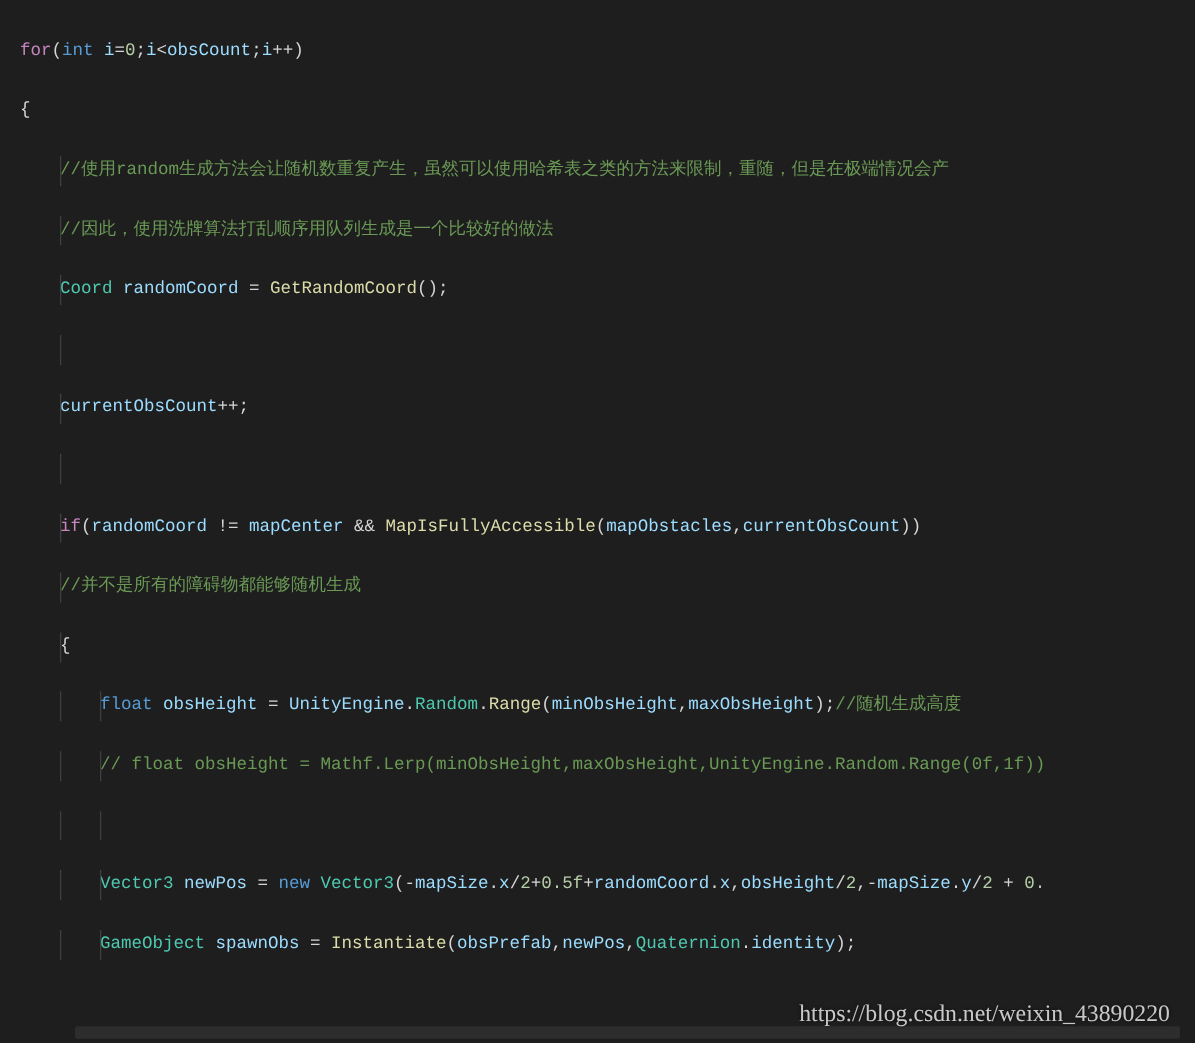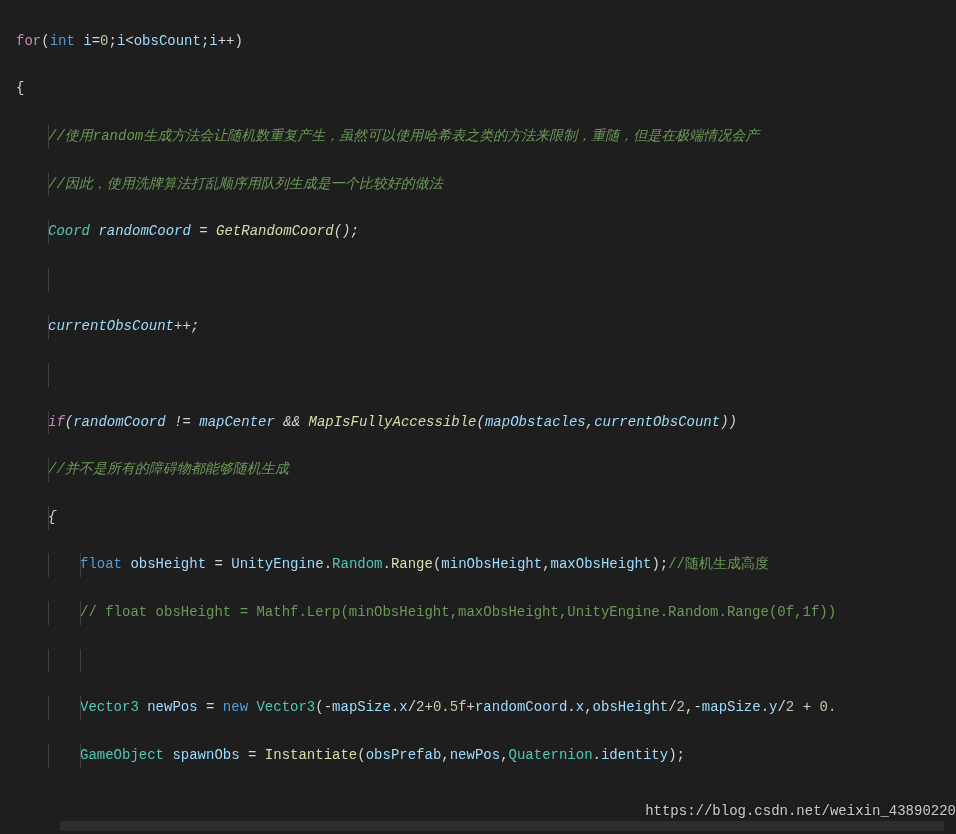--- a/index.html
+++ b/index.html
@@ -1,37 +1,37 @@
 <!DOCTYPE html>
 <html><head>
 <meta charset="utf-8">
 <style>
   html,body{margin:0;padding:0;background:#1e1e1e;color:#d4d4d4;
     font-family:Consolas,"Courier New",monospace;font-size:14px;
     line-height:23.8px;width:956px;height:834px;overflow:hidden;}
   .editor{position:relative;padding:6px 0 0 16px;white-space:pre;
     width:100%;height:100%;box-sizing:border-box;}
   .line{display:block;}
-  .ind1{padding-left:32px;position:relative;font-style:italic;}
+  .ind1{padding-left:32px;position:relative;}
   .ind1::before{content:"";position:absolute;left:32px;top:0;bottom:0;
     width:1px;background:#404040;}
   .ind2{padding-left:64px;position:relative;}
   .ind2::before{content:"";position:absolute;left:32px;top:0;bottom:0;
     width:1px;background:#404040;}
   .ind2::after{content:"";position:absolute;left:64px;top:0;bottom:0;
     width:1px;background:#404040;}
   .kw{color:#c586c0;}     
   .kw2{color:#569cd6;}    
   .type{color:#4ec9b0;}   
   .fn{color:#dcdcaa;}     
   .var{color:#9cdcfe;}    
   .num{color:#b5cea8;}
   .cmt{color:#6a9955;}
-  .watermark{position:absolute;right:0;bottom:10px;color:#e6e6e6;
-    font-family:Liberation Mono, monospace;font-size:14px;opacity:.85;
+  .watermark{position:absolute;right:20px;bottom:10px;color:#e6e6e6;
+    font-family:Liberation Serif, serif;font-size:19px;opacity:.85;
     text-shadow:0 0 3px rgba(0,0,0,.8);pointer-events:none;}
   .scrollbar{position:absolute;left:60px;right:12px;bottom:3px;height:10px;
     background:#3a3a3a;border-radius:2px;opacity:.55;}
   .blank{height:23.8px;}
 </style>
 </head>
 <body>
 
 <div class="editor">
 <span class="line"><span class="kw">for</span><span>(</span><span class="kw2">int</span><span class="var"> i</span><span>=</span><span class="num">0</span><span>;</span><span class="var">i</span><span>&lt;</span><span class="var">obsCount</span><span>;</span><span class="var">i</span><span>++)</span></span>

